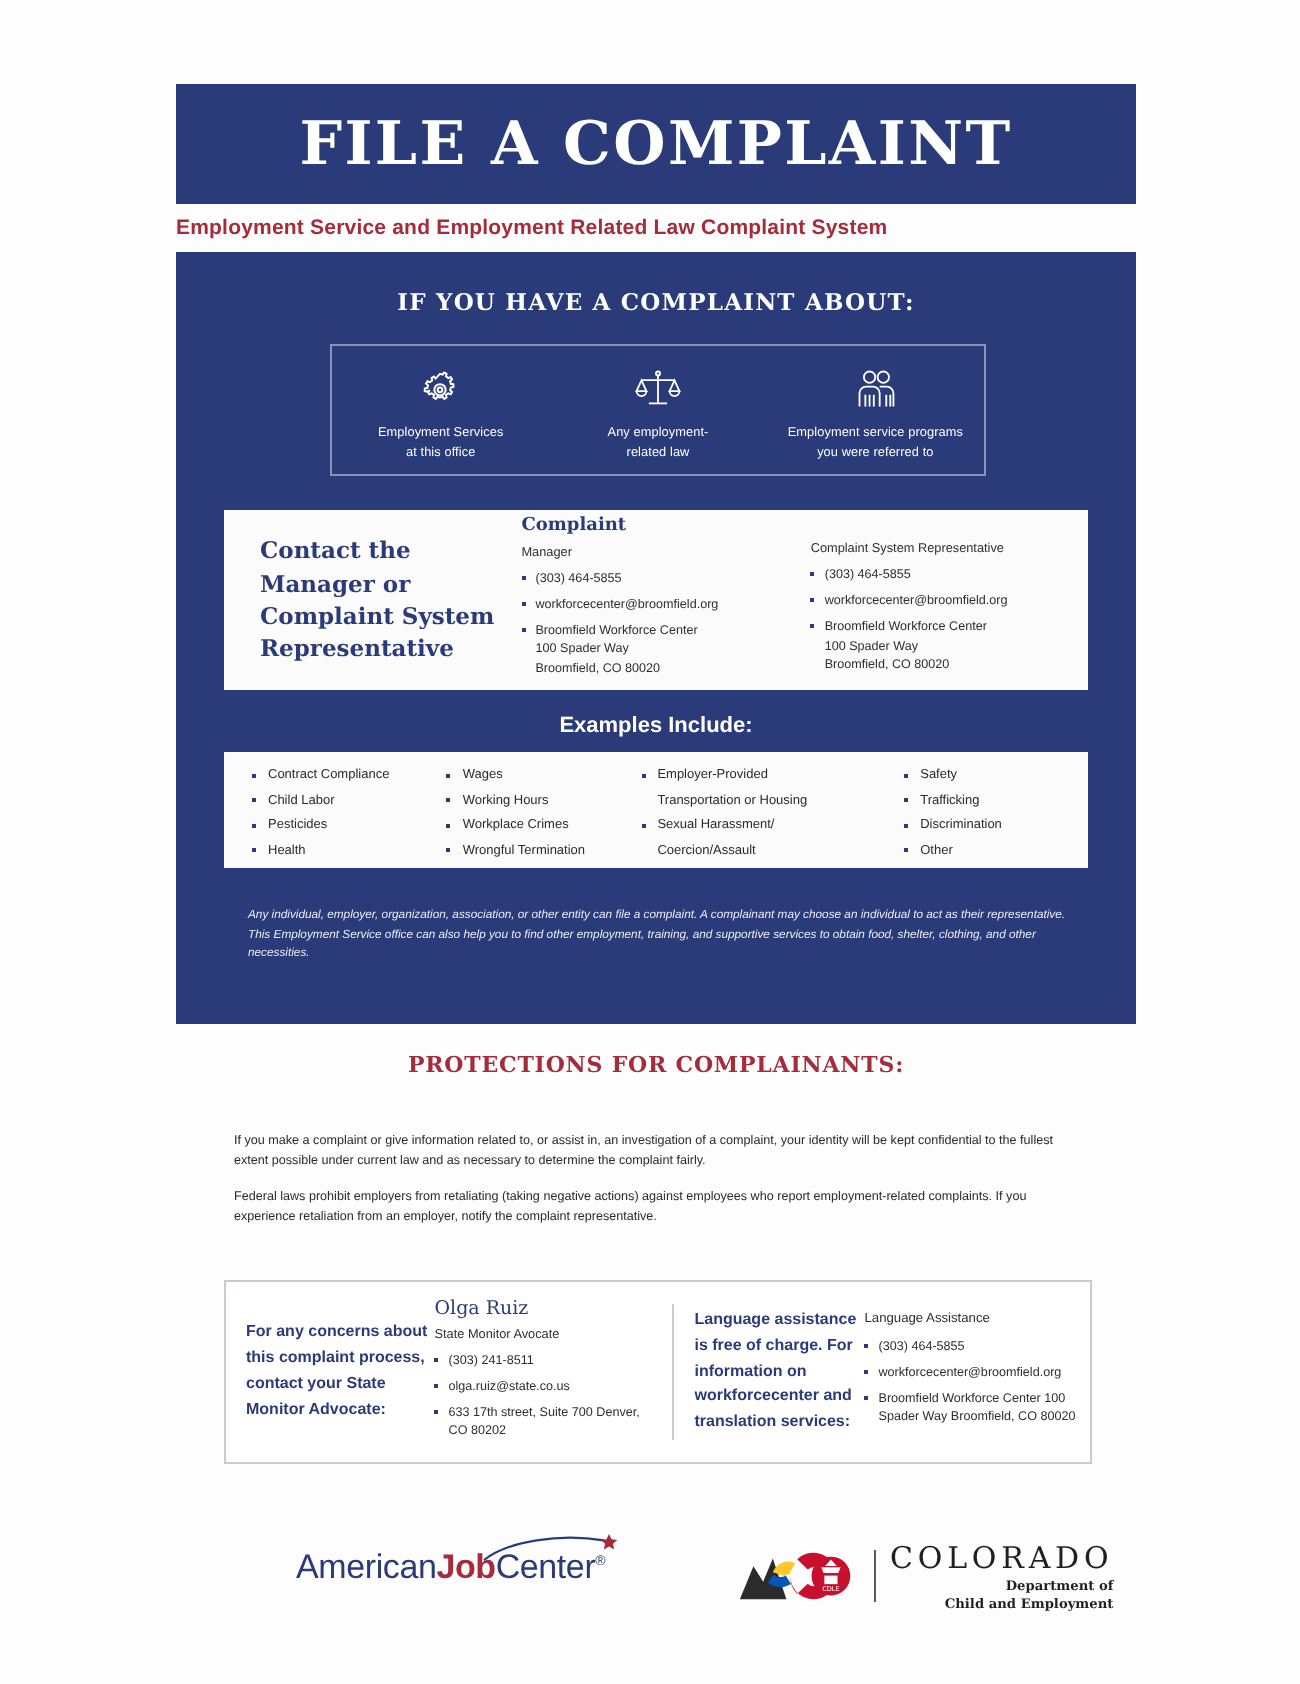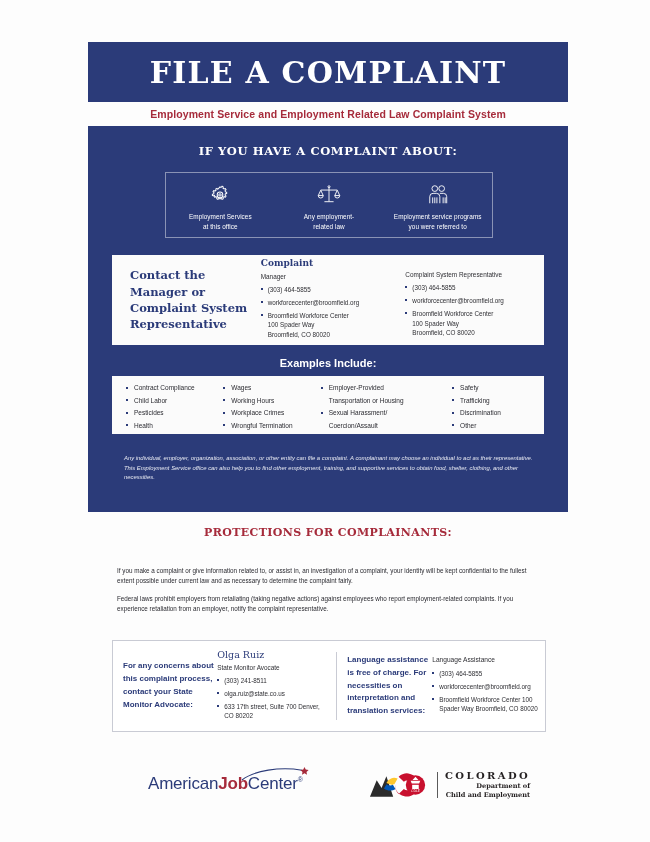--- a/index.html
+++ b/index.html
@@ -24,21 +24,21 @@
   }
   .title-bar .title{
     font-family:"DejaVu Serif", serif;
     font-weight:bold;
     color:#ffffff;
     font-size:30px;
     letter-spacing:1.2px;
   }
   .subtitle{
     position:absolute;left:88px;top:108px;width:480px;
-    text-align:center;
+    text-align:left;
     color:#a62b3b;
     font-weight:bold;
     font-size:10.5px;
     letter-spacing:.1px;
   }
   
   .navy-panel{
     position:absolute;left:88px;top:126px;width:480px;height:386px;
     background:#2b3b79;
   }
@@ -164,21 +164,21 @@
   .ajc .tm{font-size:7px;vertical-align:super;}
   .ajc .swoosh{
     position:absolute;left:92px;top:-7px;width:74px;height:14px;
   }
   .co-logo{
     position:absolute;left:368px;top:8px;display:flex;align-items:center;
   }
   .co-mark{width:62px;height:30px;}
   .co-rule{width:1px;height:26px;background:#5a5a5a;margin:0 7px;}
   .co-text .co-name{
-    font-family:"DejaVu Serif", serif;font-weight:bold;font-size:10px;
+    font-family:"DejaVu Serif", serif;font-weight:normal;font-size:15px;
     color:#231f20;letter-spacing:2.4px;
   }
   .co-text .co-dept{
     font-family:"DejaVu Serif", serif;font-weight:bold;font-size:6.6px;
     color:#231f20;line-height:1.3;margin-top:1px;text-align:right;
   }
 </style>
 </head>
 <body>
 
@@ -343,21 +343,21 @@
         <li><span class="ln">olga.ruiz@state.co.us</span></li>
         <li>
           <span class="ln">633 17th street, Suite 700</span>
           <span class="ln">Denver, CO 80202</span>
         </li>
       </ul>
     </div>
 
     <div class="bb-div"></div>
 
-    <div class="bb-lang">Language assistance is free of charge. For necessities on interpretation and translation services:</div>
+    <div class="bb-lang">Language assistance is free of charge. For information on workforcecenter and translation services:</div>
 
     <div class="bb-col lang-col">
       <div class="lbl">Language Assistance</div>
       <ul>
         <li><span class="ln">(303) 464-5855</span></li>
         <li><span class="ln">workforcecenter@broomfield.org</span></li>
         <li>
           <span class="ln">Broomfield Workforce Center</span>
           <span class="ln">100 Spader Way</span>
           <span class="ln">Broomfield, CO 80020</span>

